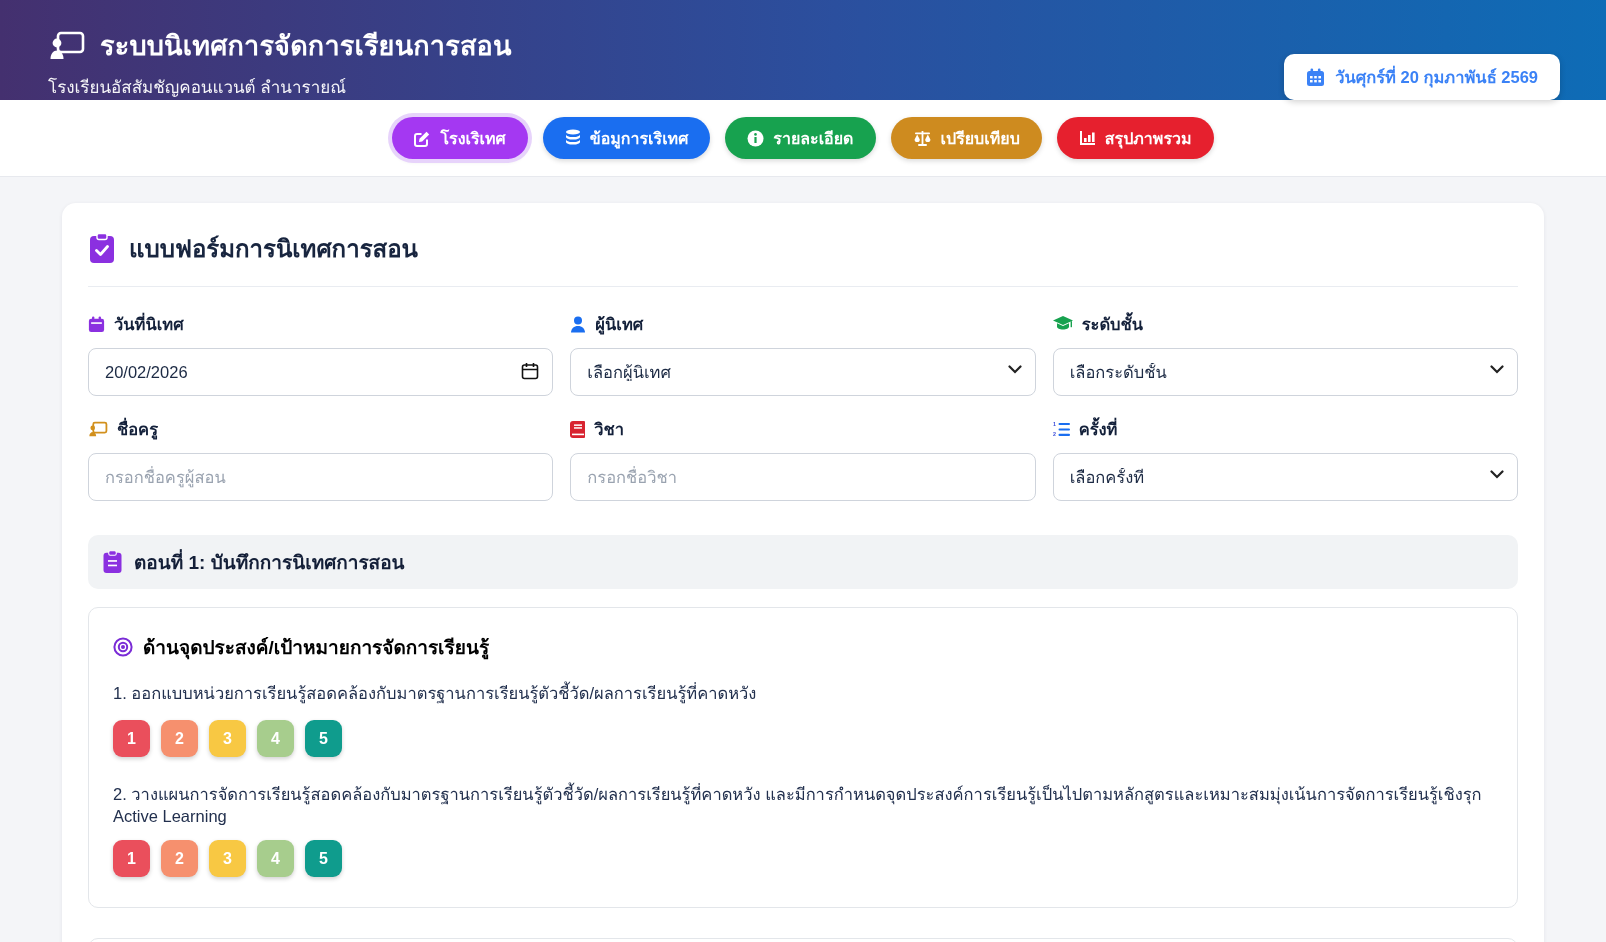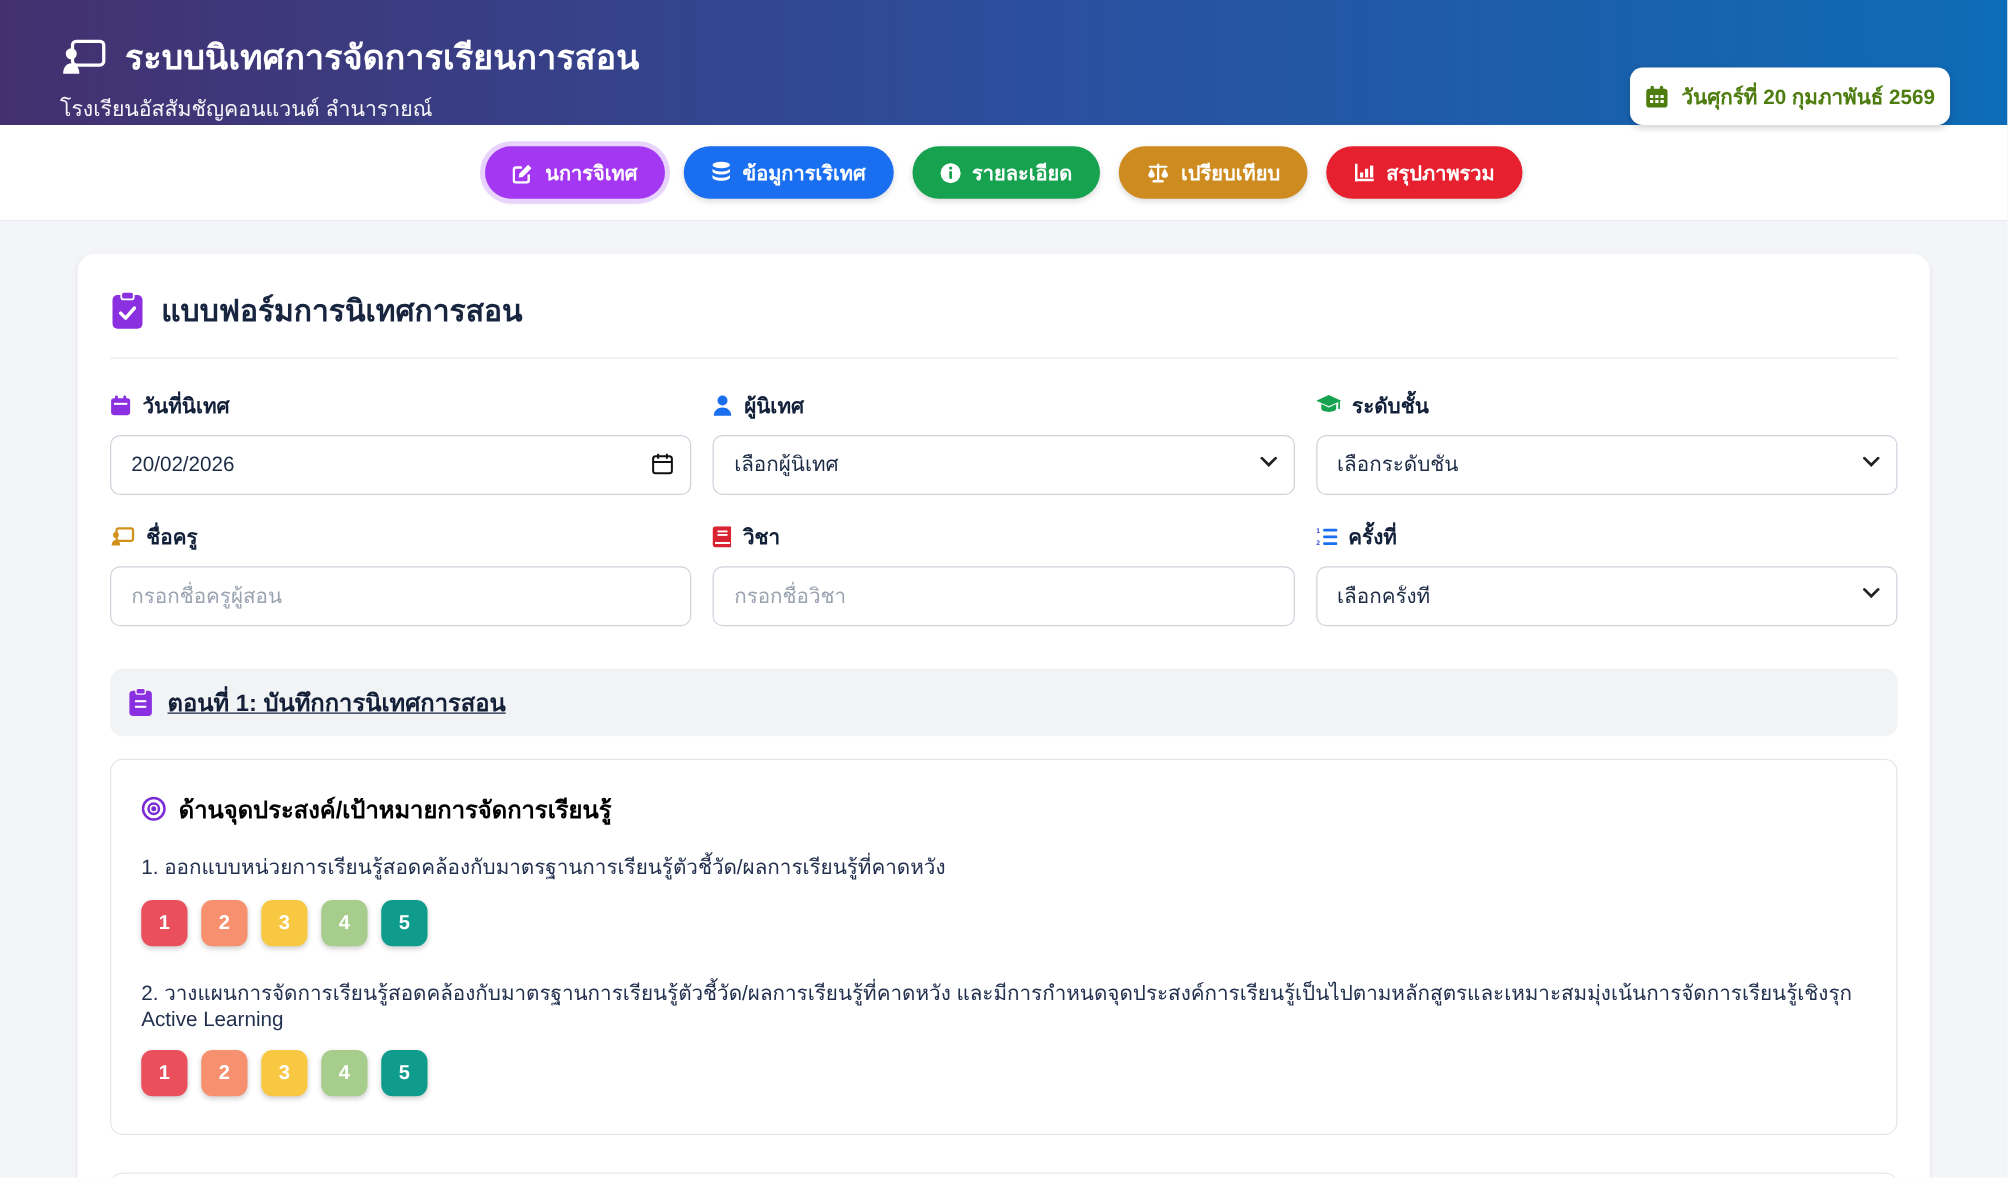--- a/index.html
+++ b/index.html
@@ -6,22 +6,22 @@
   html,body { width:1606px; height:942px; overflow:hidden; background:#f4f5f8;
     font-family:"Liberation Sans","DejaVu Sans",sans-serif; color:#1c2a44; }
 
   
   .app-header { height:100px; background:linear-gradient(90deg,#44306f 0%,#2b4f9e 52%,#0e6cb6 100%);
     display:flex; align-items:flex-end; justify-content:space-between; padding:0 46px 0 48px; color:#fff; }
   .app-header .h-left { display:flex; flex-direction:column; gap:4px; }
   .h-title-row { display:flex; align-items:center; gap:14px; }
   .h-title { font-size:27px; font-weight:bold; letter-spacing:.2px; }
   .h-sub { font-size:17px; opacity:.95; margin-top:2px; }
-  .date-badge { background:#fff; border-radius:10px; padding:10px 12px; display:flex; align-items:center;
-    gap:10px; color:#4d7c0f; font-size:16.5px; font-weight:bold; box-shadow:0 2px 6px rgba(0,0,0,.18); cursor:pointer; }
+  .date-badge { background:#fff; border-radius:10px; padding:10px 22px; display:flex; align-items:center;
+    gap:10px; color:#3b82f6; font-size:16.5px; font-weight:bold; box-shadow:0 2px 6px rgba(0,0,0,.18); cursor:pointer; }
 
   
   .nav-bar { background:#fff; height:77px; display:flex; align-items:center; justify-content:center;
     gap:15px; border-bottom:1px solid #e7e9ee; }
   .nav-btn { height:42px; border:none; border-radius:21px; padding:0 22px; display:flex; align-items:center;
     gap:9px; color:#fff; font-size:16px; font-weight:bold; font-family:inherit; cursor:pointer;
     box-shadow:0 2px 5px rgba(0,0,0,.15); }
   .nav-purple { background:#a438f2; box-shadow:0 0 0 4px #e7d3fb,0 2px 5px rgba(0,0,0,.12); }
   .nav-blue   { background:#1a6ef0; }
   .nav-green  { background:#17a24f; }
@@ -44,21 +44,21 @@
   .text-input, .date-input, .select-input { width:100%; height:48px; border:1px solid #cfd4dc;
     border-radius:8px; font-size:16.5px; font-family:inherit; color:#1c2a44; padding:0 16px;
     background:#fff; outline:none; }
   .text-input::placeholder { color:#9aa3b0; opacity:1; }
   .select-input { appearance:none; -webkit-appearance:none; }
   .chev { position:absolute; right:14px; top:17px; pointer-events:none; color:#222; }
   .date-glyph { position:absolute; right:14px; top:14px; pointer-events:none; color:#111; }
 
   
   .section-bar { background:#f1f3f5; border-radius:10px; padding:12px 14px; display:flex;
-    align-items:center; gap:11px; margin-bottom:18px;text-decoration:underline; }
+    align-items:center; gap:11px; margin-bottom:18px; }
   .section-title { font-size:19px; font-weight:bold; color:#141f38; }
 
   
   .crit-card { border:1px solid #e3e6ea; border-radius:10px; padding:24px; margin-bottom:30px; background:#fff; }
   .crit-head { display:flex; align-items:center; gap:10px; font-size:19px; font-weight:bold; margin-bottom:18px; }
   .crit-head.purple { color:#000000; }
   .crit-item-text { font-size:16.5px; color:#22304e; margin:10px 0 14px; }
   .rating-row { display:flex; gap:11px; margin-bottom:24px; }
   .rate-btn { width:37px; height:37px; border:none; border-radius:9px; color:#fff; font-size:16px;
     font-weight:bold; font-family:inherit; cursor:pointer; box-shadow:0 2px 4px rgba(0,0,0,.18); }
@@ -107,21 +107,21 @@
 </header>
 
 <nav class="nav-bar">
   <button class="nav-btn nav-purple">
     <span class="icon">
       <svg width="17" height="17" viewBox="0 0 17 17" fill="none" stroke="#fff" stroke-width="2">
         <path d="M13 9.5V14a2 2 0 0 1-2 2H3a2 2 0 0 1-2-2V6a2 2 0 0 1 2-2h4.5"></path>
         <path d="M12.5 1.8l2.7 2.7-7 7-3.2.5.5-3.2z" fill="#fff" stroke="none"></path>
       </svg>
     </span>
-    <span>นการจิเทศ</span>
+    <span>โรงเริเทศ</span>
   </button>
   <button class="nav-btn nav-blue">
     <span class="icon">
       <svg width="16" height="18" viewBox="0 0 16 18" fill="#fff">
         <ellipse cx="8" cy="3" rx="7" ry="2.6"></ellipse>
         <path d="M1 5.5c0 1.4 3.1 2.6 7 2.6s7-1.2 7-2.6V8c0 1.4-3.1 2.6-7 2.6S1 9.4 1 8z"></path>
         <path d="M1 10.5c0 1.4 3.1 2.6 7 2.6s7-1.2 7-2.6V13c0 1.4-3.1 2.6-7 2.6S1 14.4 1 13z"></path>
       </svg>
     </span>
     <span>ข้อมูการเริเทศ</span>

